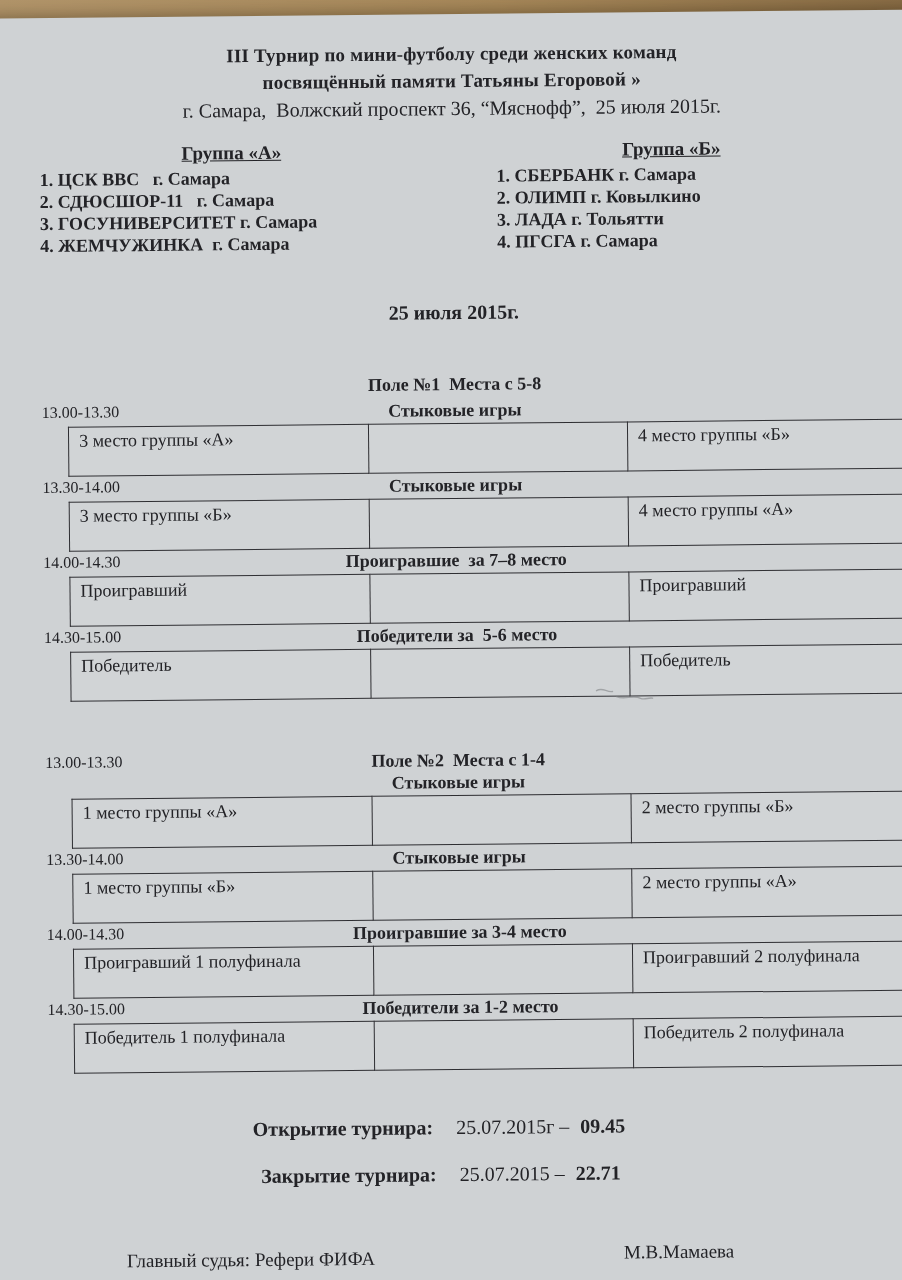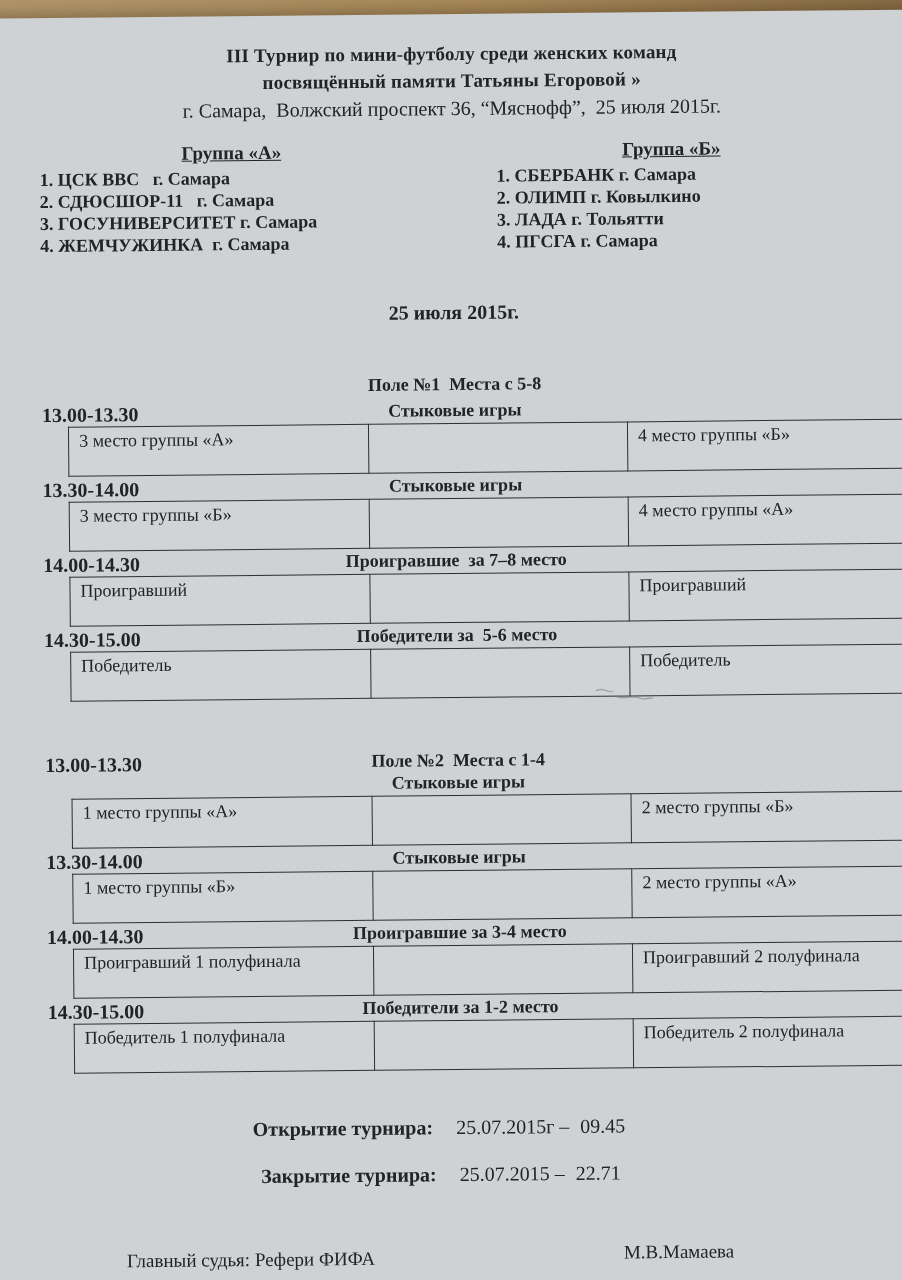--- a/index.html
+++ b/index.html
@@ -31,34 +31,34 @@
   .group-b{margin-left:45px;width:390px;}
   .group-name{font-size:19px;font-weight:bold;text-decoration:underline;text-align:center;width:260px;margin:0 auto 3px auto;}
   .team{font-size:18px;font-weight:bold;line-height:22px;margin-left:8px;}
   .group-b .team{margin-left:20px;}
   
   .date-heading{margin-top:48px;text-align:center;font-size:20px;font-weight:bold;}
   .field-title{margin-top:50px;text-align:center;font-size:18px;font-weight:bold;height:24px;}
   
   .block{margin-top:2px;}
   .block-head{position:relative;height:22px;margin-bottom:1px;}
-  .time{position:absolute;left:38px;top:0;font-size:20px;font-weight:bold;}
+  .time{position:absolute;left:38px;top:0;font-size:16px;font-weight:normal;}
   .subtitle{display:block;text-align:center;font-size:18px;font-weight:bold;}
   .field2-head{position:relative;height:22px;}
   .field2-head .field-title-inline{display:block;text-align:center;font-size:18px;font-weight:bold;}
   table.match{border-collapse:collapse;margin-left:64px;width:819px;table-layout:fixed;}
   table.match td{border:1.6px solid #2e2e32;height:45px;vertical-align:top;padding:3px 10px 0 10px;font-size:18px;background:rgba(255,255,255,.06);}
   td.c1{width:279px;}
   td.c2{width:238px;}
   td.c3{width:302px;}
   
   .ceremony{margin-left:242px;font-size:20px;line-height:26px;}
   .ceremony .lbl{font-weight:bold;}
   .ceremony .dt{font-weight:normal;margin-left:18px;}
-  .ceremony .tm{font-weight:normal;margin-left:6px;margin-top:32px;}
+  .ceremony .tm{font-weight:bold;margin-left:6px;margin-top:32px;}
   .opening{margin-top:44px;}
   .closing{margin-top:21px;}
   .closing .lbl{margin-left:8px;}
   
   .footer{position:relative;margin-top:56px;height:30px;font-size:19px;}
   .judge{position:absolute;left:115px;top:4px;}
   .sign{position:absolute;left:612px;top:0;}
   
   .smudge{position:absolute;left:588px;top:672px;opacity:.55;}
 </style>

